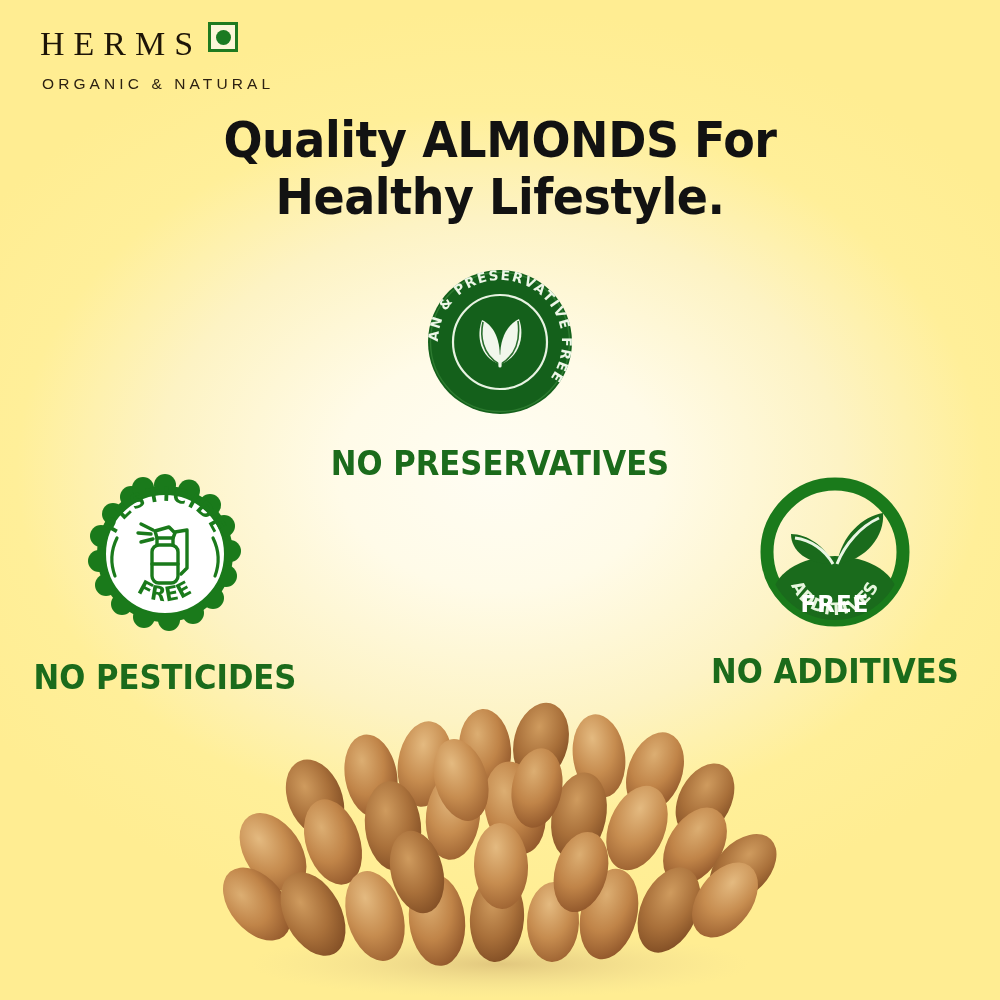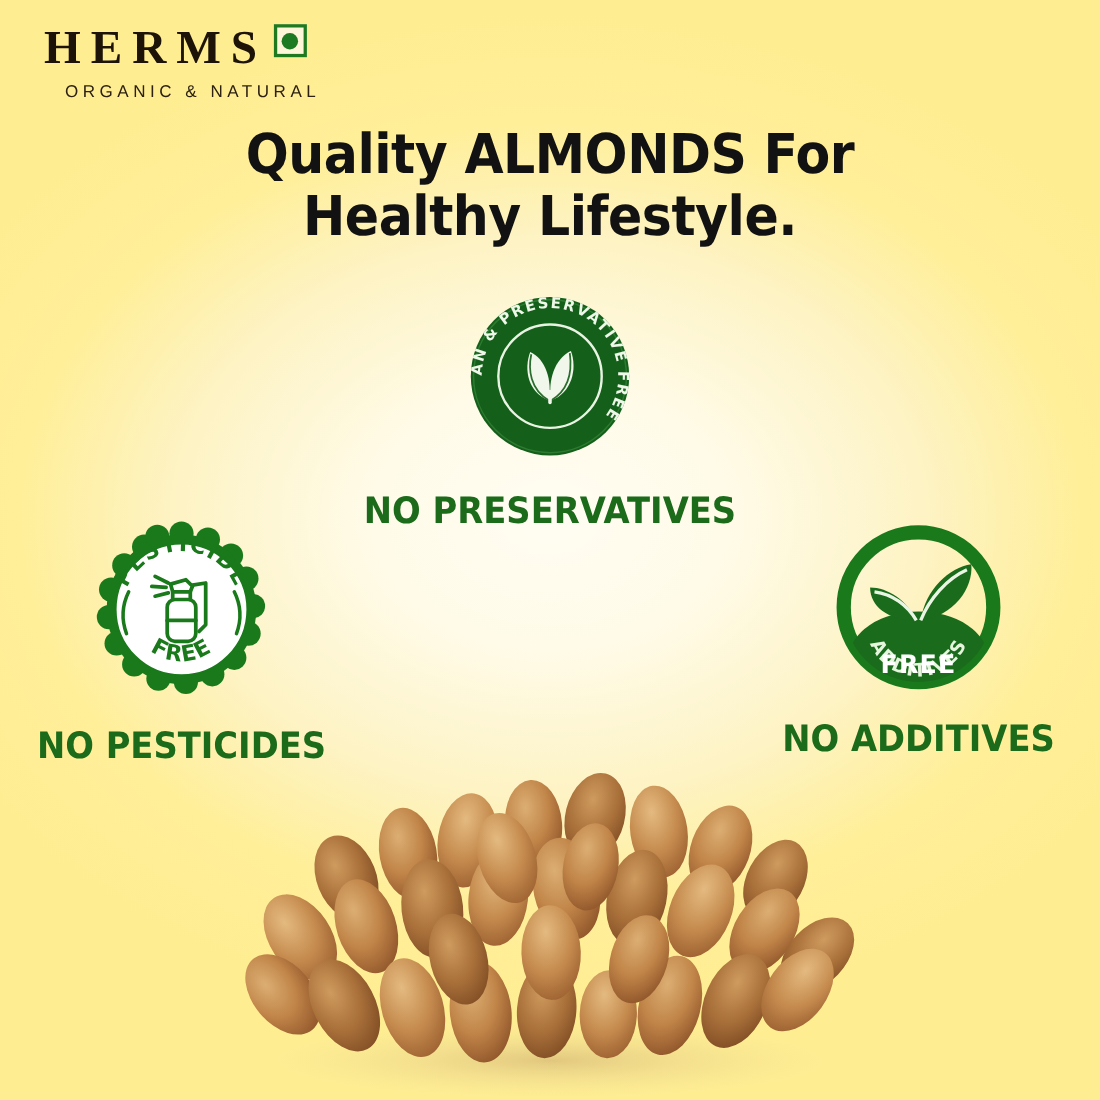--- a/index.html
+++ b/index.html
@@ -12,31 +12,31 @@
     position:relative;width:1000px;height:1000px;overflow:hidden;
     background:
       radial-gradient(ellipse 620px 460px at 500px 470px, #fffdf3 0%, #fffbe8 26%, #fdf3c4 55%, #ffeF99 78%, #ffed92 100%);
   }
 
   
   .logo{position:absolute;left:40px;top:20px;width:300px;}
   .logo-row{display:flex;align-items:flex-start;}
   .logo-word{
     font-family:"Liberation Serif", serif;
-    font-size:43px;letter-spacing:9px;color:#1d1407;font-weight:700;
+    font-size:34px;letter-spacing:9px;color:#1d1407;font-weight:400;
     line-height:48px;
   }
   .veg-mark{
     width:30px;height:30px;margin-left:6px;margin-top:2px;
     border:3px solid #1f7a1f;background:#fdf6d8;
     display:flex;align-items:center;justify-content:center;box-sizing:border-box;
   }
   .veg-dot{width:15px;height:15px;border-radius:50%;background:#1b7a22;}
   .logo-sub{
-    margin-top:7px;margin-left:19px;
+    margin-top:7px;margin-left:2px;
     font-size:15.5px;letter-spacing:4.1px;color:#2c2112;font-weight:400;
   }
 
   
   .headline{
     position:absolute;left:0;top:112px;width:1000px;text-align:center;
     font-family:"DejaVu Sans", sans-serif;
     font-weight:700;font-size:50px;line-height:57px;color:#121212;
     letter-spacing:-0.5px;
     transform:scaleX(0.92);

